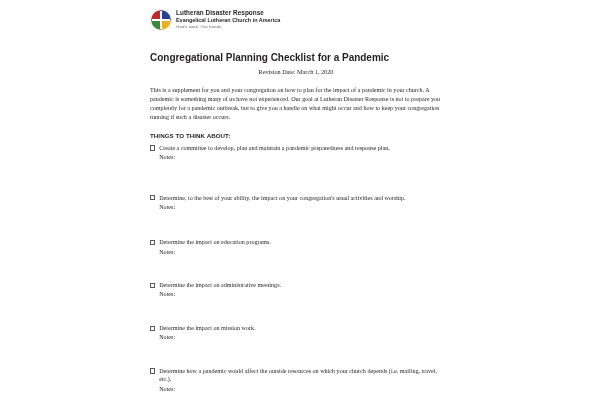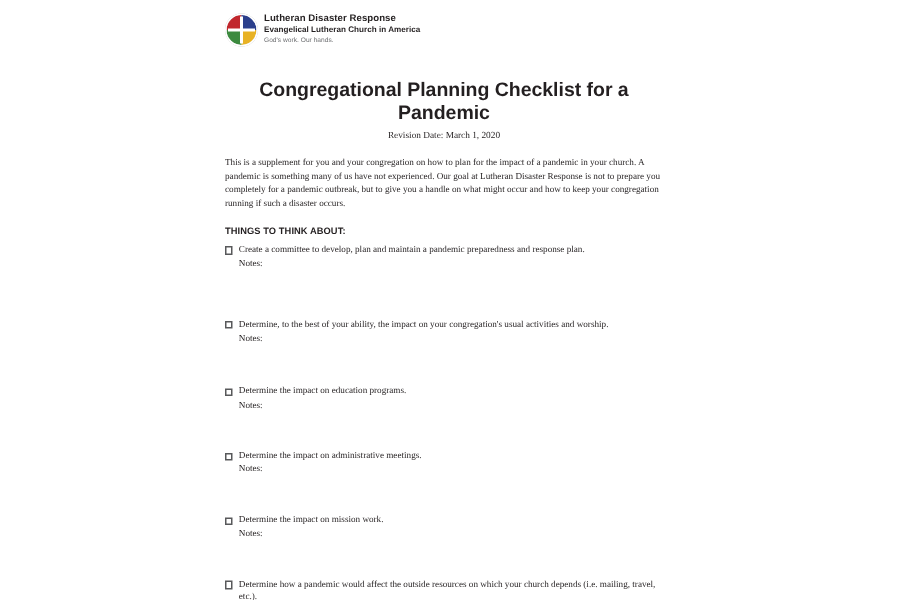--- a/index.html
+++ b/index.html
@@ -106,24 +106,24 @@
   }
   .brand-line3 {
     font-size: 4.4px;
     color: #6d6e71;
     margin-top: 1px;
     letter-spacing: 0.02px;
   }
 
   
   .doc-title {
-    text-align: center;
+    text-align: left;
     font-family: "Liberation Sans", sans-serif;
     font-weight: bold;
-    font-size: 13px;
+    font-size: 10px;
     color: #231f20;
     margin-top: 16px;
     letter-spacing: -0.02px;
   }
   .doc-subtitle {
     text-align: center;
     font-size: 6.2px;
     color: #231f20;
     margin-top: 5px;
   }

